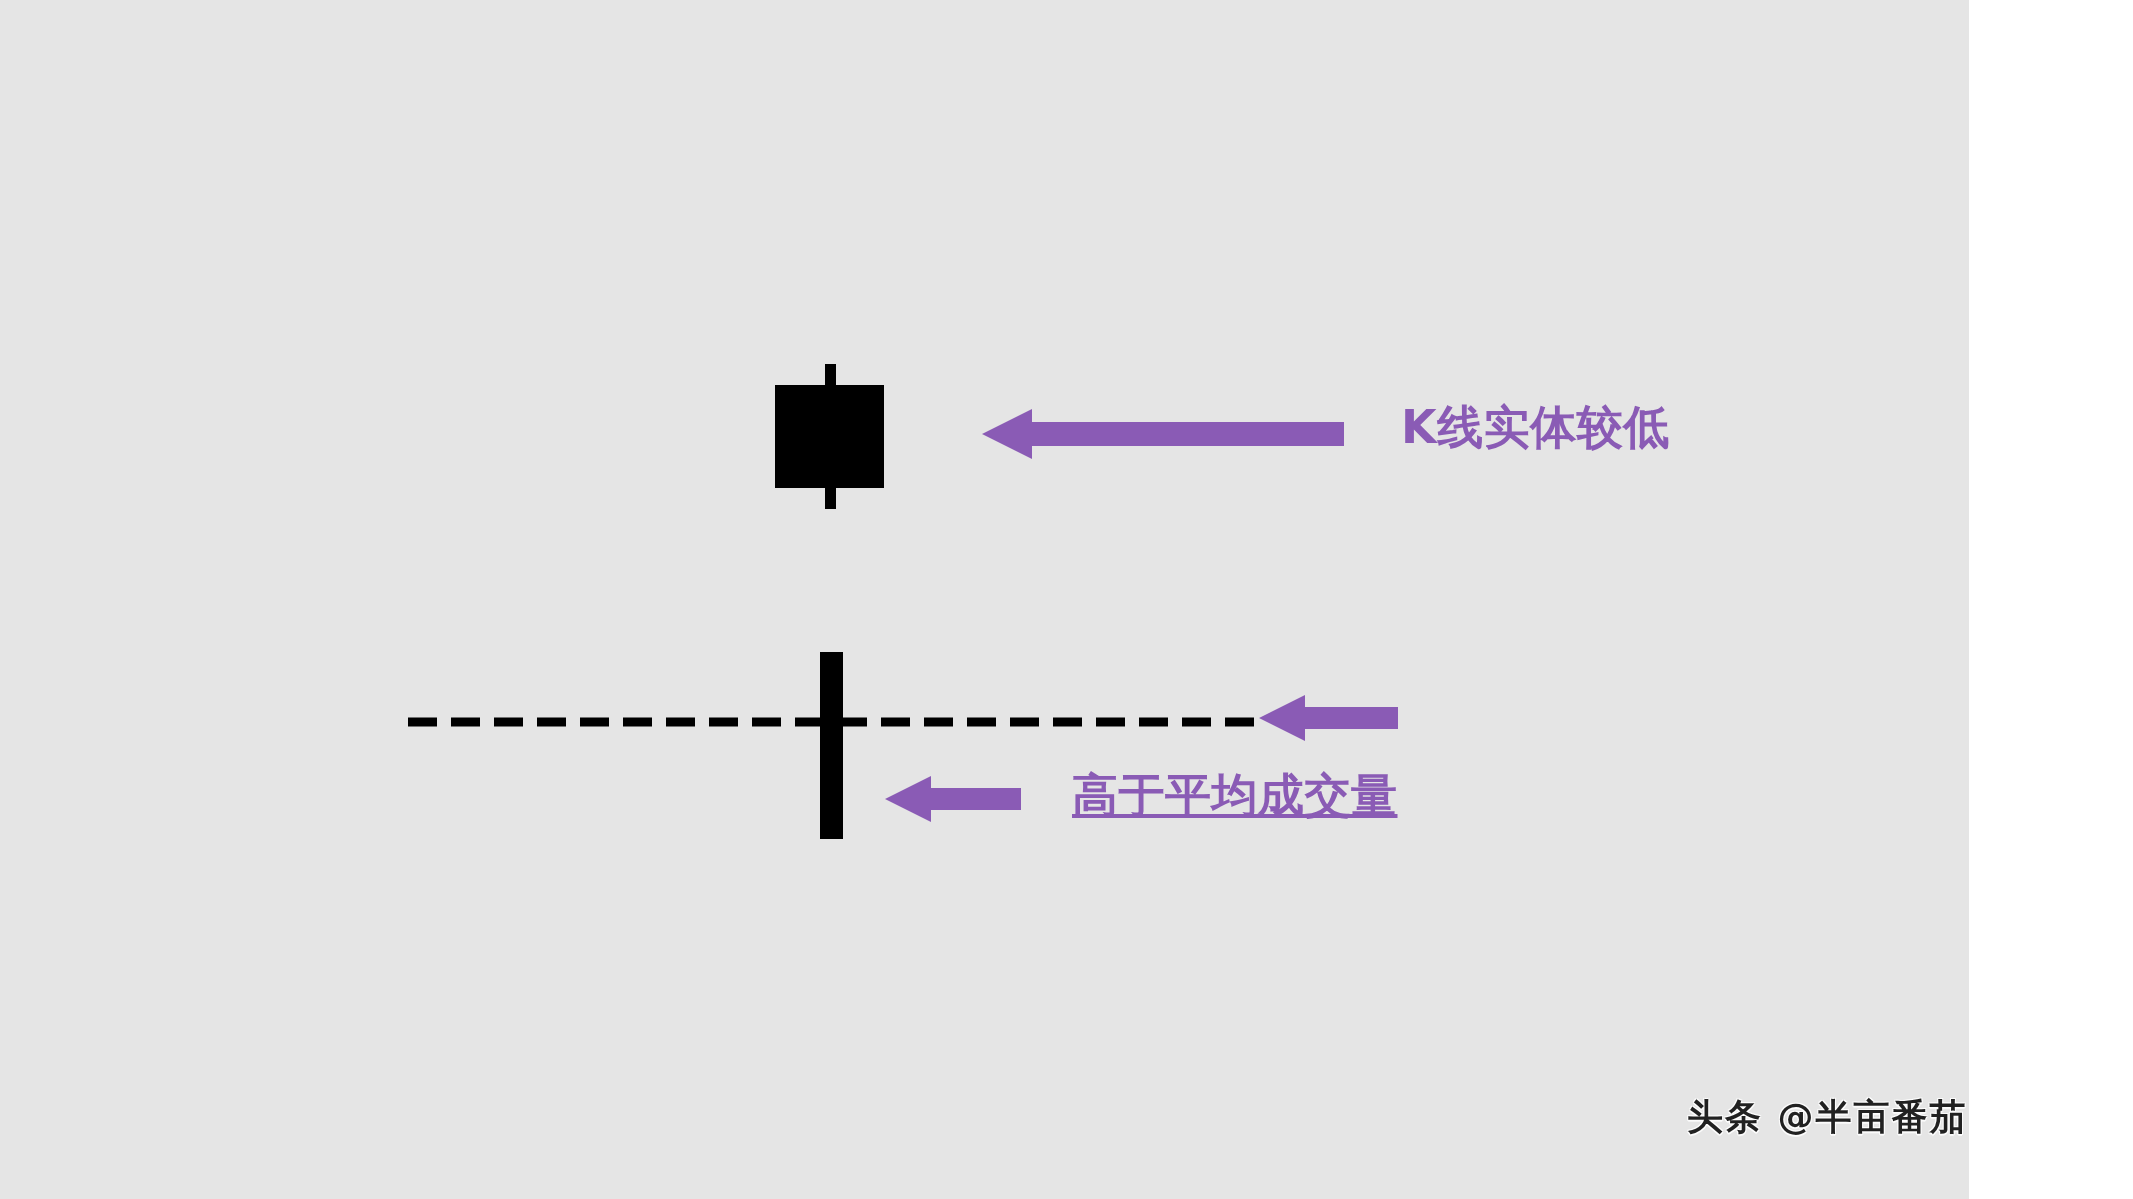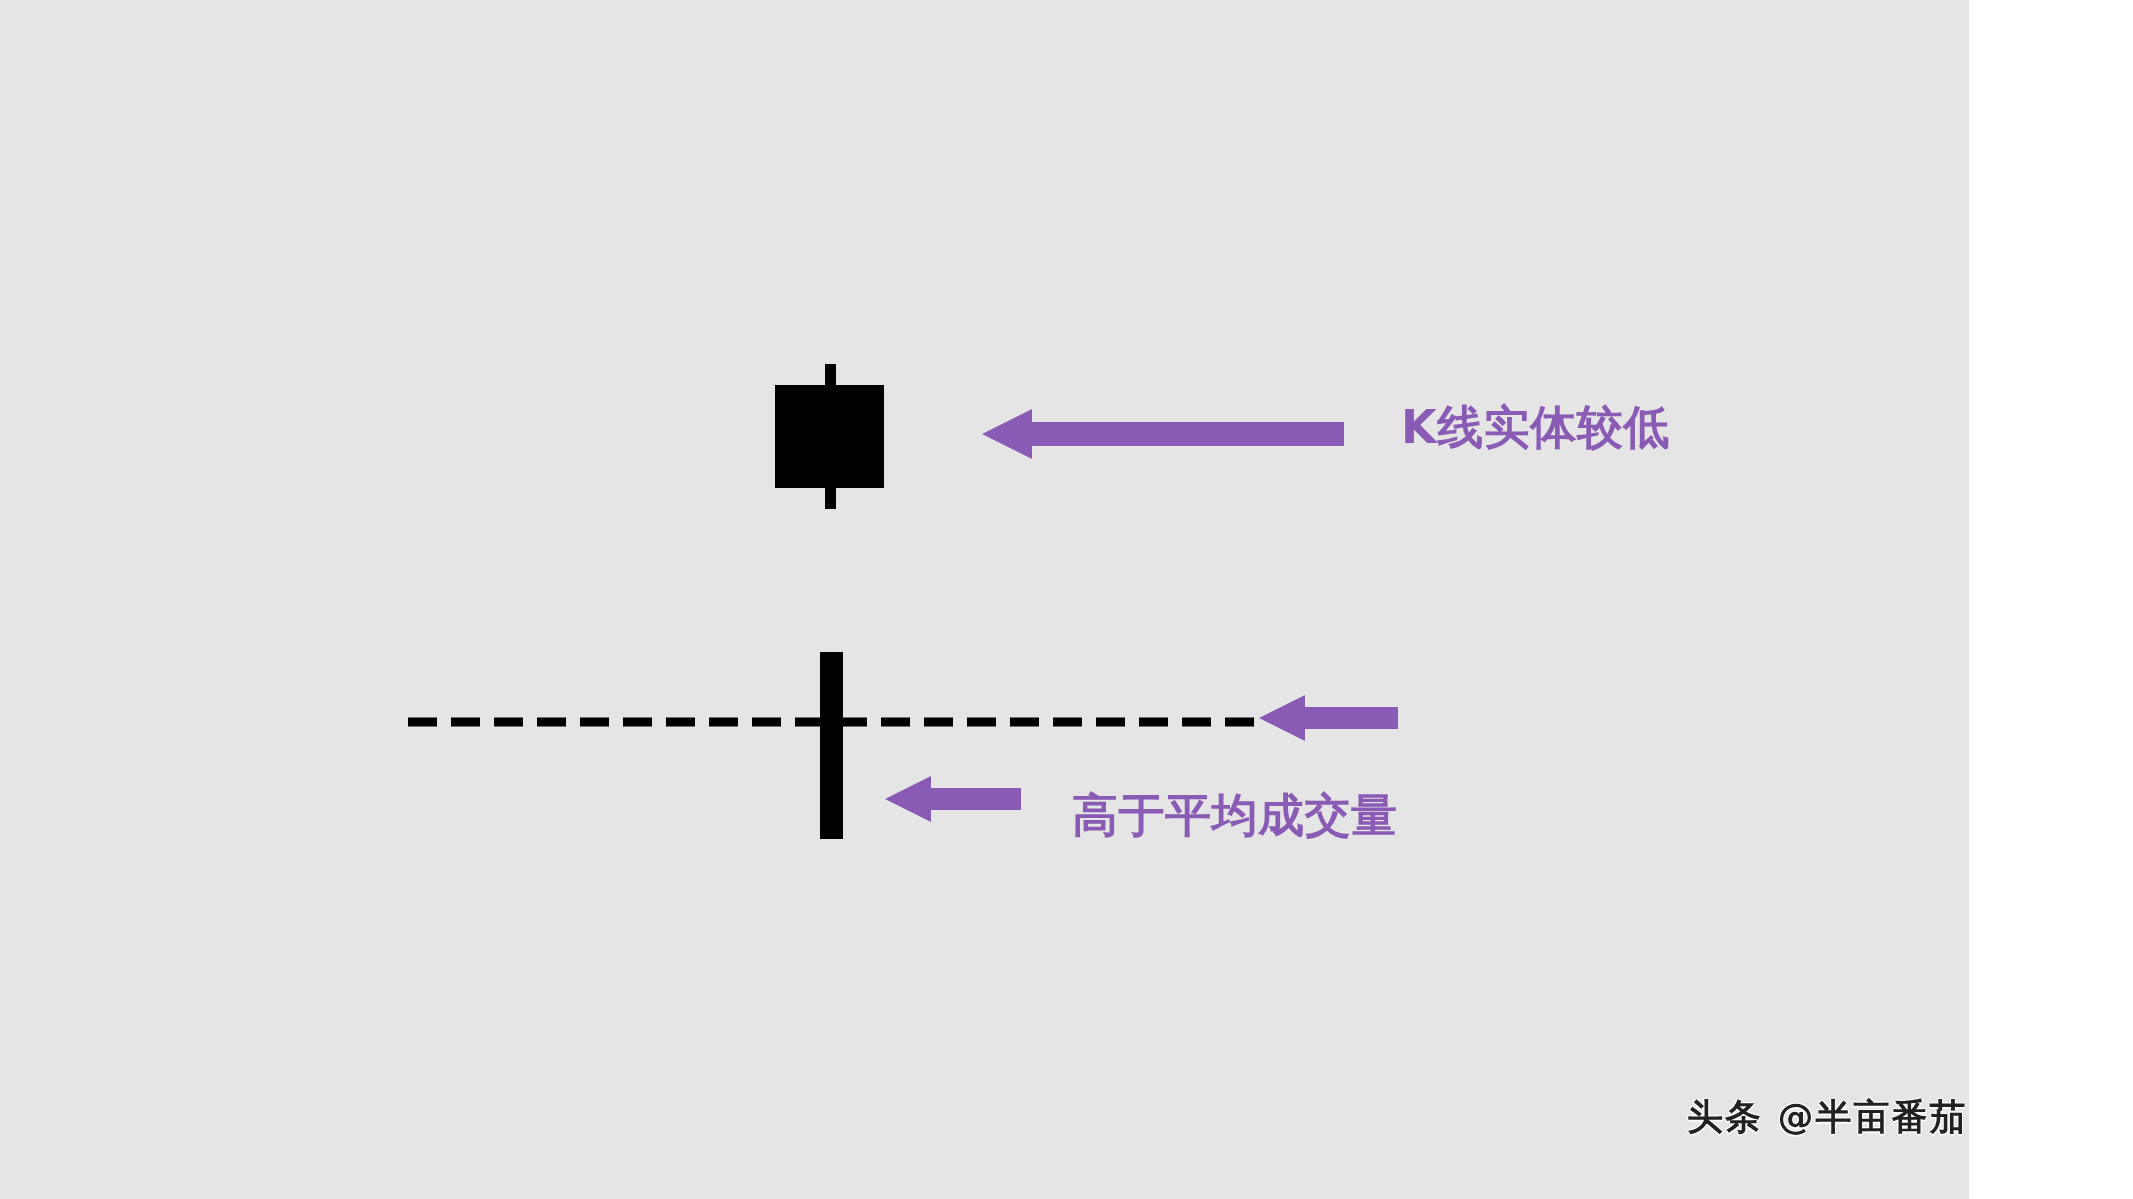--- a/index.html
+++ b/index.html
@@ -30,21 +30,21 @@
     color: #8A5BB5;
     font-weight: bold;
     font-size: 46px;
     line-height: 1;
     white-space: nowrap;
     letter-spacing: 0.5px;
     font-family: "DejaVu Sans", "Liberation Sans", sans-serif;
   }
   #label-candle   { left: 1401px; top: 404px; }
   #label-avgvol   { left: 1414px; top: 704px; }
-  #label-highvol  { left: 1072px; top: 792px; }
+  #label-highvol  { left: 1072px; top: 772px; text-decoration: underline; }
 
   #watermark {
     position: absolute;
     left: 1687px;
     top: 1093px;
     font-size: 36px;
     font-weight: bold;
     color: #111111;
     white-space: nowrap;
     letter-spacing: 2px;

